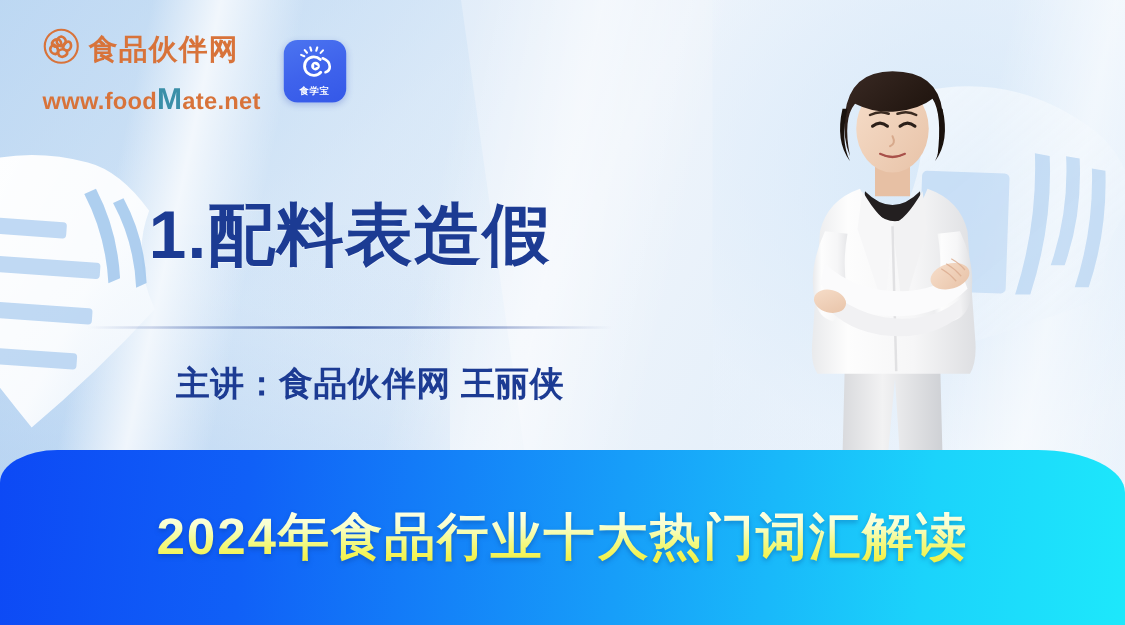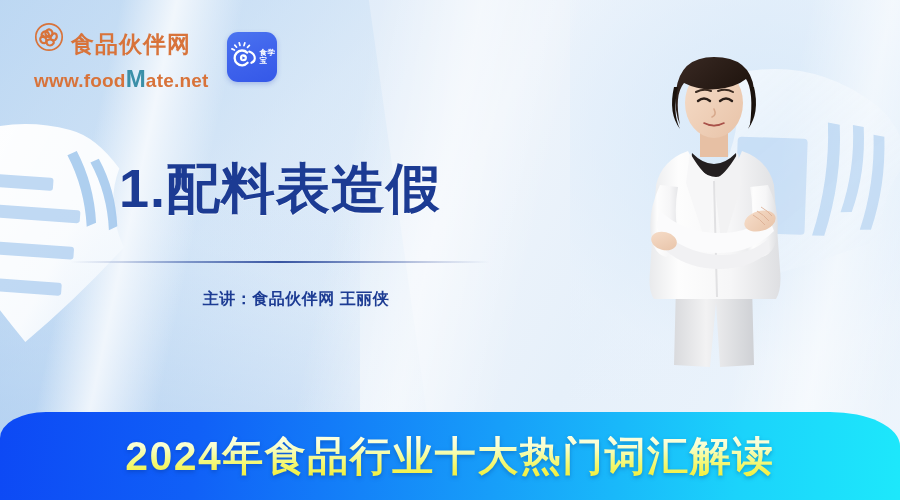--- a/index.html
+++ b/index.html
@@ -76,21 +76,21 @@
     gap: 18px;
     z-index: 6;
   }
   .brand {
     display: flex;
     flex-direction: column;
     gap: 1px;
   }
   .brand-top {
     display: flex;
-    align-items: flex-end;
+    align-items: center;
     gap: 7px;
   }
   .brand-name {
     font-size: 23px;
     font-weight: 700;
     color: #d8733a;
     letter-spacing: 1px;
     line-height: 1;
     white-space: nowrap;
   }
@@ -105,21 +105,21 @@
   }
   .brand-url .m-accent { color: #3b8fa8; font-size: 24px; }
 
   .app-icon {
     position: relative;
     width: 50px; height: 50px;
     border-radius: 11px;
     background: linear-gradient(160deg, #4b74f0 0%, #3f63ec 50%, #3458e8 100%);
     box-shadow: 0 2px 5px rgba(50,80,190,.28);
     display: flex;
-    flex-direction: row;
+    flex-direction: column;
     align-items: center;
     justify-content: center;
     gap: 1px;
   }
   .app-icon-label {
     font-size: 7.5px;
     color: #ffffff;
     font-weight: 700;
     letter-spacing: .5px;
     line-height: 1;
@@ -143,21 +143,21 @@
     white-space: nowrap;
     text-shadow: 0 1px 0 rgba(255,255,255,.5);
   }
   .divider {
     width: 420px;
     height: 2px;
     margin: 44px auto 0 auto;
     background: linear-gradient(90deg, rgba(28,59,147,0) 0%, rgba(28,59,147,.18) 12%, rgba(28,59,147,.85) 50%, rgba(28,59,147,.18) 88%, rgba(28,59,147,0) 100%);
   }
   .subtitle {
-    font-size: 16px;
+    font-size: 27px;
     font-weight: 700;
     color: #1c3b93;
     letter-spacing: .5px;
     margin: 26px 0 0 0;
     white-space: nowrap;
     padding-left: 32px;
   }
 
   
   .presenter {
@@ -166,21 +166,21 @@
     width: 200px; height: 370px;
     z-index: 4;
     pointer-events: none;
   }
   .presenter svg { display: block; }
 
   
   .banner {
     position: absolute;
     left: 0; bottom: 0;
-    width: 900px; height: 88px;
+    width: 900px; height: 140px;
     z-index: 8;
     overflow: hidden;
   }
   .banner-bg {
     position: absolute;
     inset: 0;
     background: linear-gradient(96deg, #0d49f5 0%, #1060f7 22%, #179ef9 55%, #1bd3fb 82%, #1de8fb 100%);
     border-top-left-radius: 46px 26px;
     border-top-right-radius: 70px 34px;
   }

